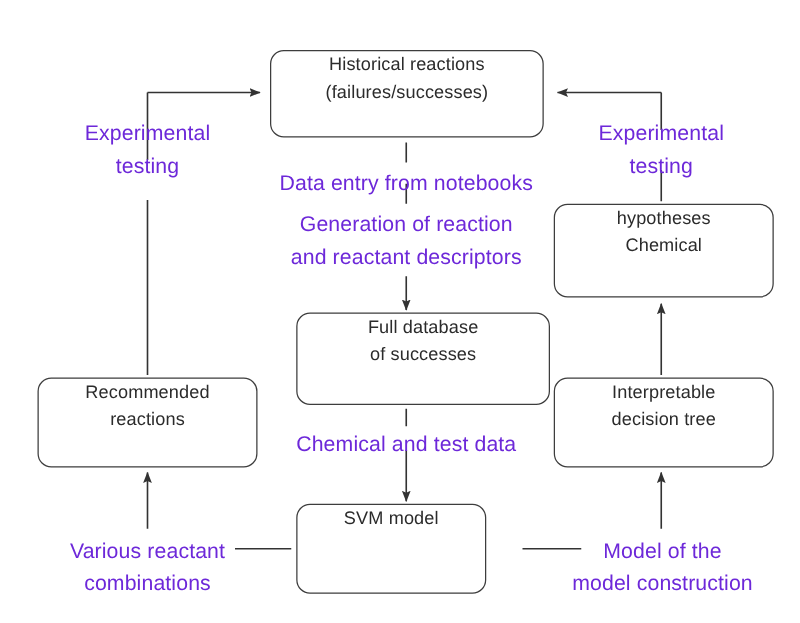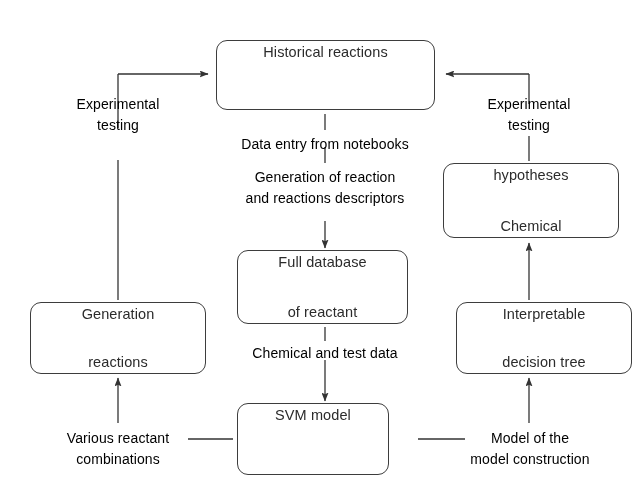--- a/index.html
+++ b/index.html
@@ -24,35 +24,35 @@
   }
   .node-box {
     position: absolute;
     box-sizing: border-box;
     border: 1.3px solid #3d3d3d;
     border-radius: 11px;
     background: #ffffff;
     display: flex;
     flex-direction: column;
     align-items: center;
-    justify-content: space-between;
+    justify-content: flex-start;
     color: #2b2b2b;
     font-size: 14.5px;
     line-height: 1.52;
     text-align: center;
     letter-spacing: 0.1px;
   }
   .node-line {
     display: block;
     white-space: nowrap;
   }
   .edge-label {
     position: absolute;
-    color: #000000;
-    font-size: 14px;
+    color: #6d28d9;
+    font-size: 17px;
     line-height: 1.5;
     text-align: center;
     white-space: nowrap;
     letter-spacing: 0.1px;
   }
   .edge-label .lbl-line { display: block; }
 </style>
 </head>
 <body>
 
@@ -104,53 +104,54 @@
 
     <g stroke="#333333" stroke-width="1.3" fill="none">
       <line x1="529" y1="161" x2="529" y2="136"></line>
       <line x1="529" y1="104" x2="529" y2="74"></line>
       <line x1="529" y1="74" x2="446" y2="74" marker-end="url(#arrowhead)"></line>
     </g>
   </svg>
 
   <div class="node-box" style="left:216px; top:40px; width:219px; height:70px;">
     <span class="node-line">Historical reactions</span>
+    <span class="node-line">(failures/successes)</span>
   </div>
 
-  <div class="node-box" style="left:237px; top:250px; width:171px; height:74px;">
+  <div class="node-box" style="left:237px; top:250px; width:203px; height:74px;">
     <span class="node-line">Full database</span>
-    <span class="node-line">of reactant</span>
+    <span class="node-line">of successes</span>
   </div>
 
   <div class="node-box" style="left:237px; top:403px; width:152px; height:72px;">
     <span class="node-line">SVM model</span>
   </div>
 
   <div class="node-box" style="left:30px; top:302px; width:176px; height:72px;">
-    <span class="node-line">Generation</span>
+    <span class="node-line">Recommended</span>
     <span class="node-line">reactions</span>
   </div>
 
   <div class="node-box" style="left:443px; top:163px; width:176px; height:75px;">
     <span class="node-line">hypotheses</span>
     <span class="node-line">Chemical</span>
   </div>
 
-  <div class="node-box" style="left:443px; top:302px; width:176px; height:72px;margin-left:13px;">
+  <div class="node-box" style="left:443px; top:302px; width:176px; height:72px;">
     <span class="node-line">Interpretable</span>
     <span class="node-line">decision tree</span>
   </div>
 
   <div class="edge-label" style="left:325px; top:134px; transform:translateX(-50%);">
     <span class="lbl-line">Data entry from notebooks</span>
   </div>
 
   <div class="edge-label" style="left:325px; top:167px; transform:translateX(-50%);">
     <span class="lbl-line">Generation of reaction</span>
-    <span class="lbl-line">and reactions descriptors</span>
+    <span class="lbl-line">and reactant descriptors</span>
   </div>
 
   <div class="edge-label" style="left:325px; top:343px; transform:translateX(-50%);">
     <span class="lbl-line">Chemical and test data</span>
   </div>
 
   <div class="edge-label" style="left:118px; top:94px; transform:translateX(-50%);">
     <span class="lbl-line">Experimental</span>
     <span class="lbl-line">testing</span>
   </div>

